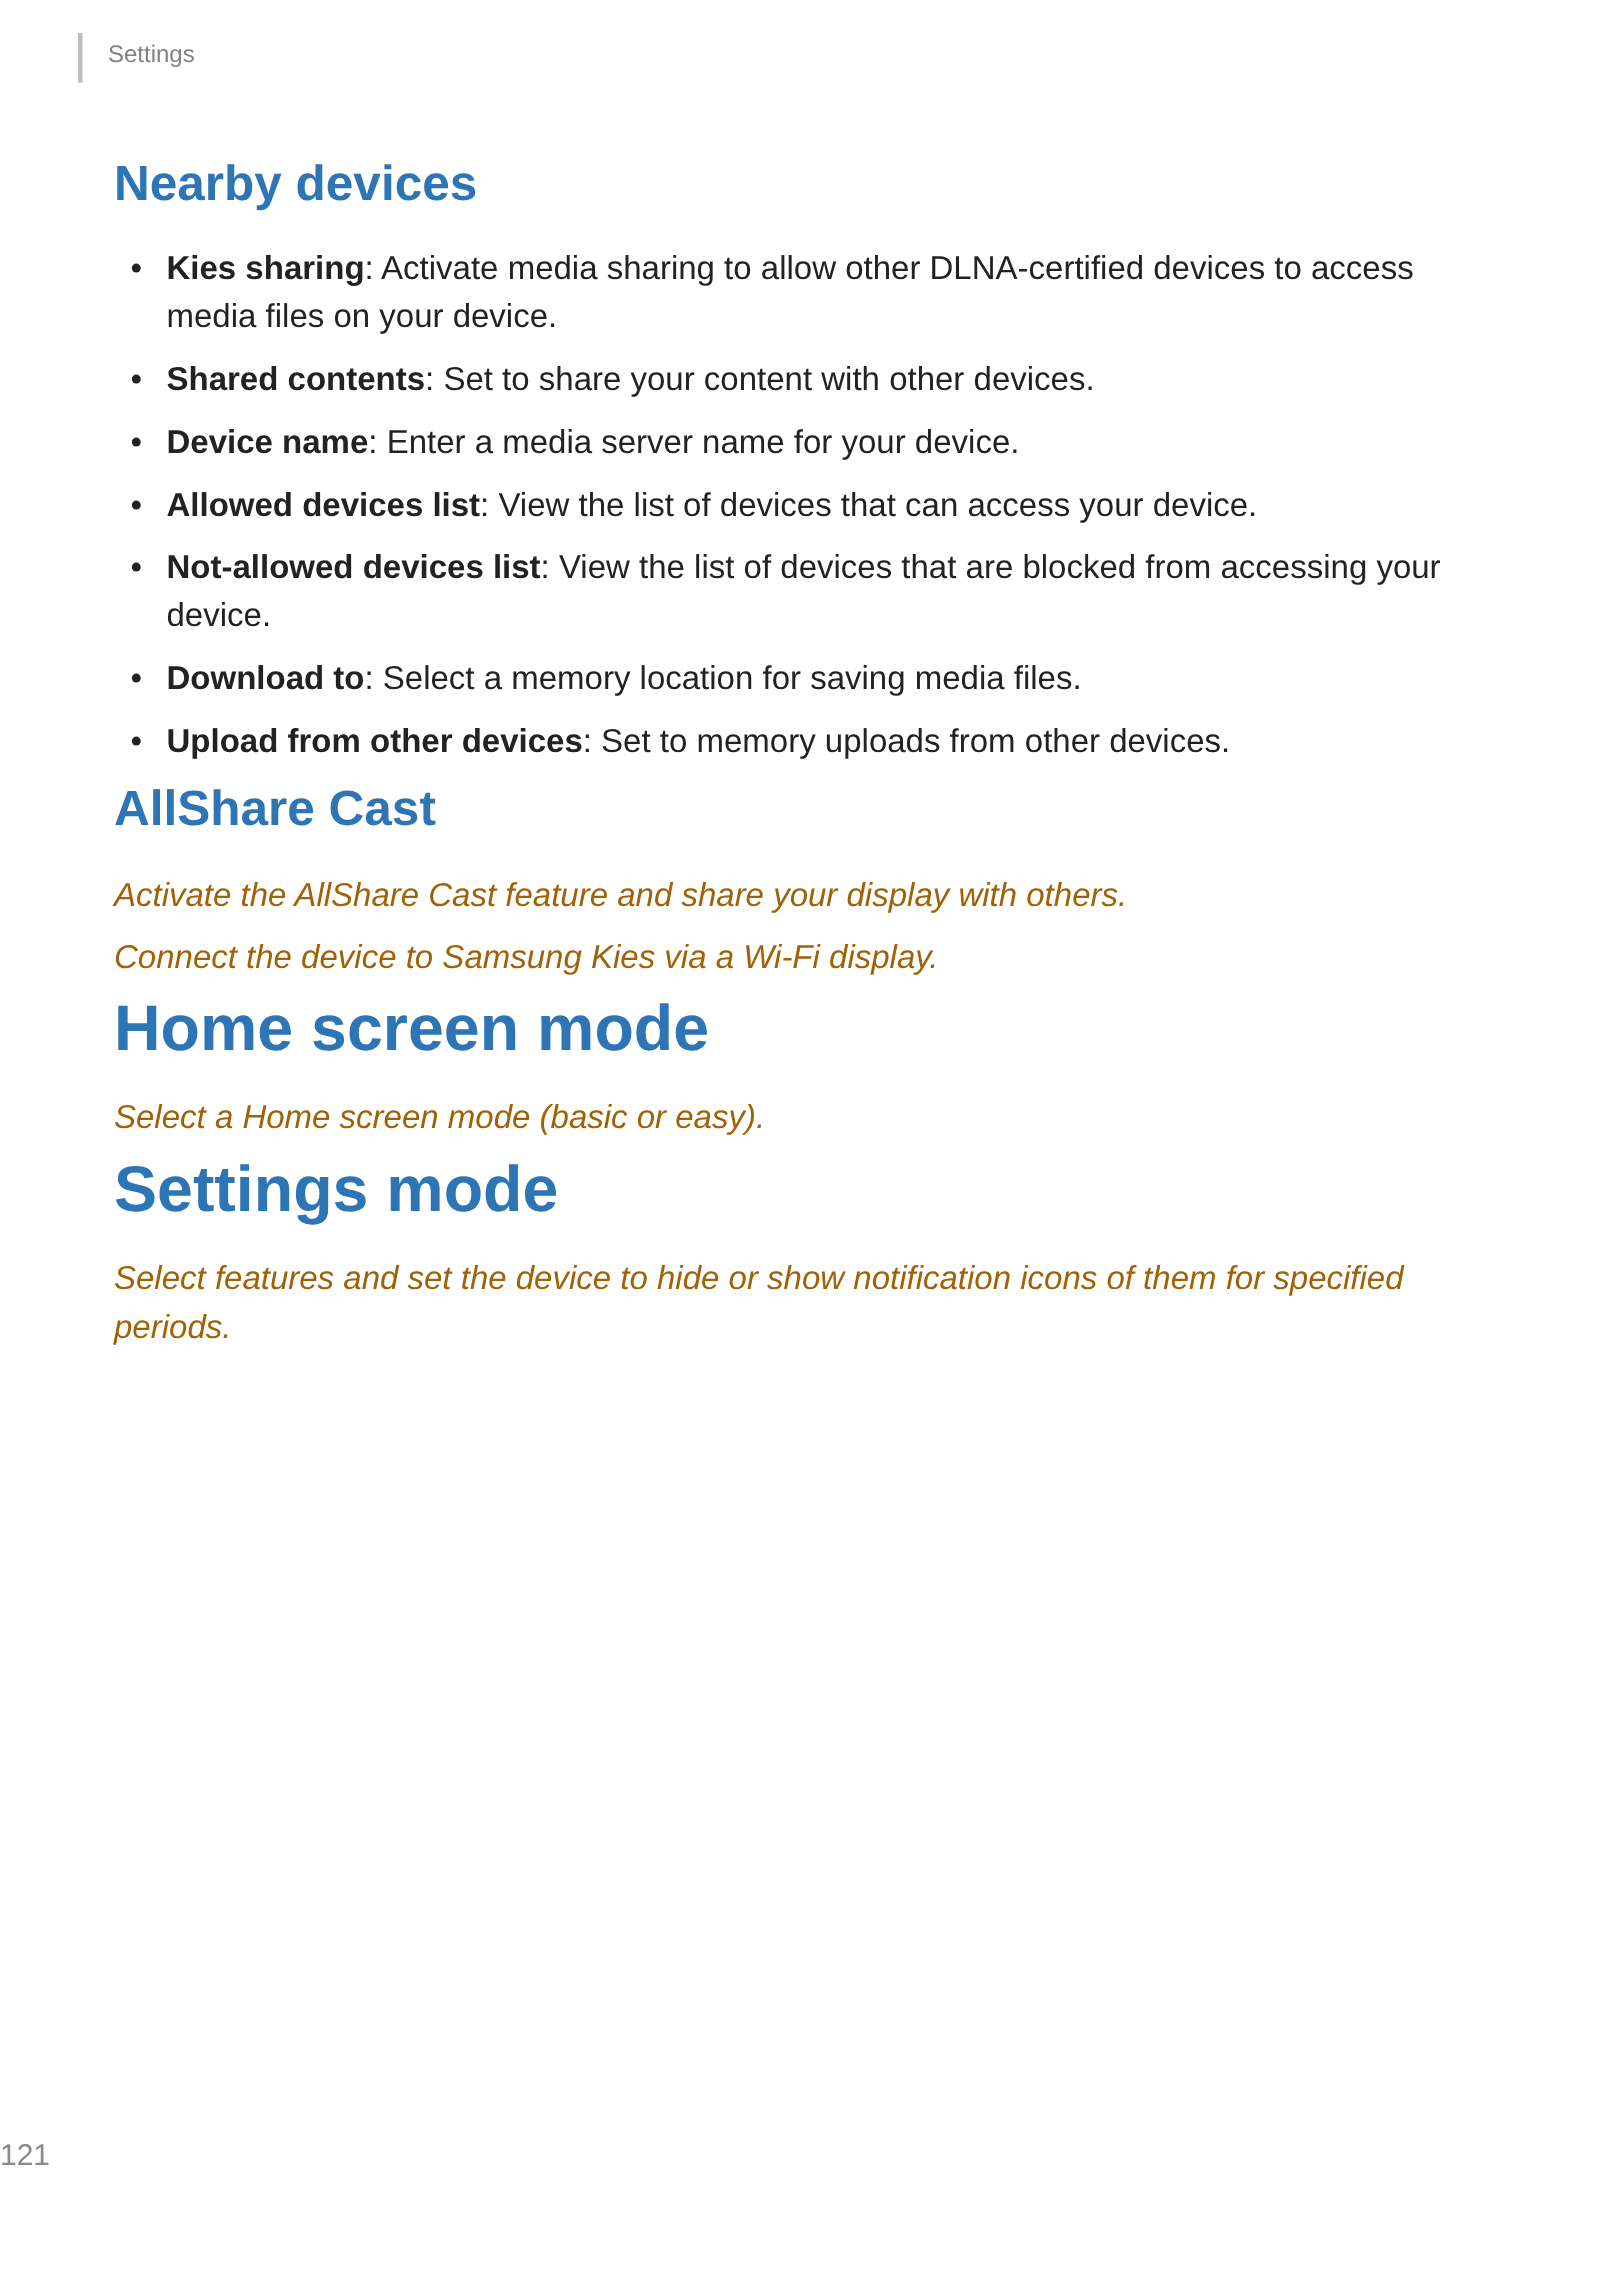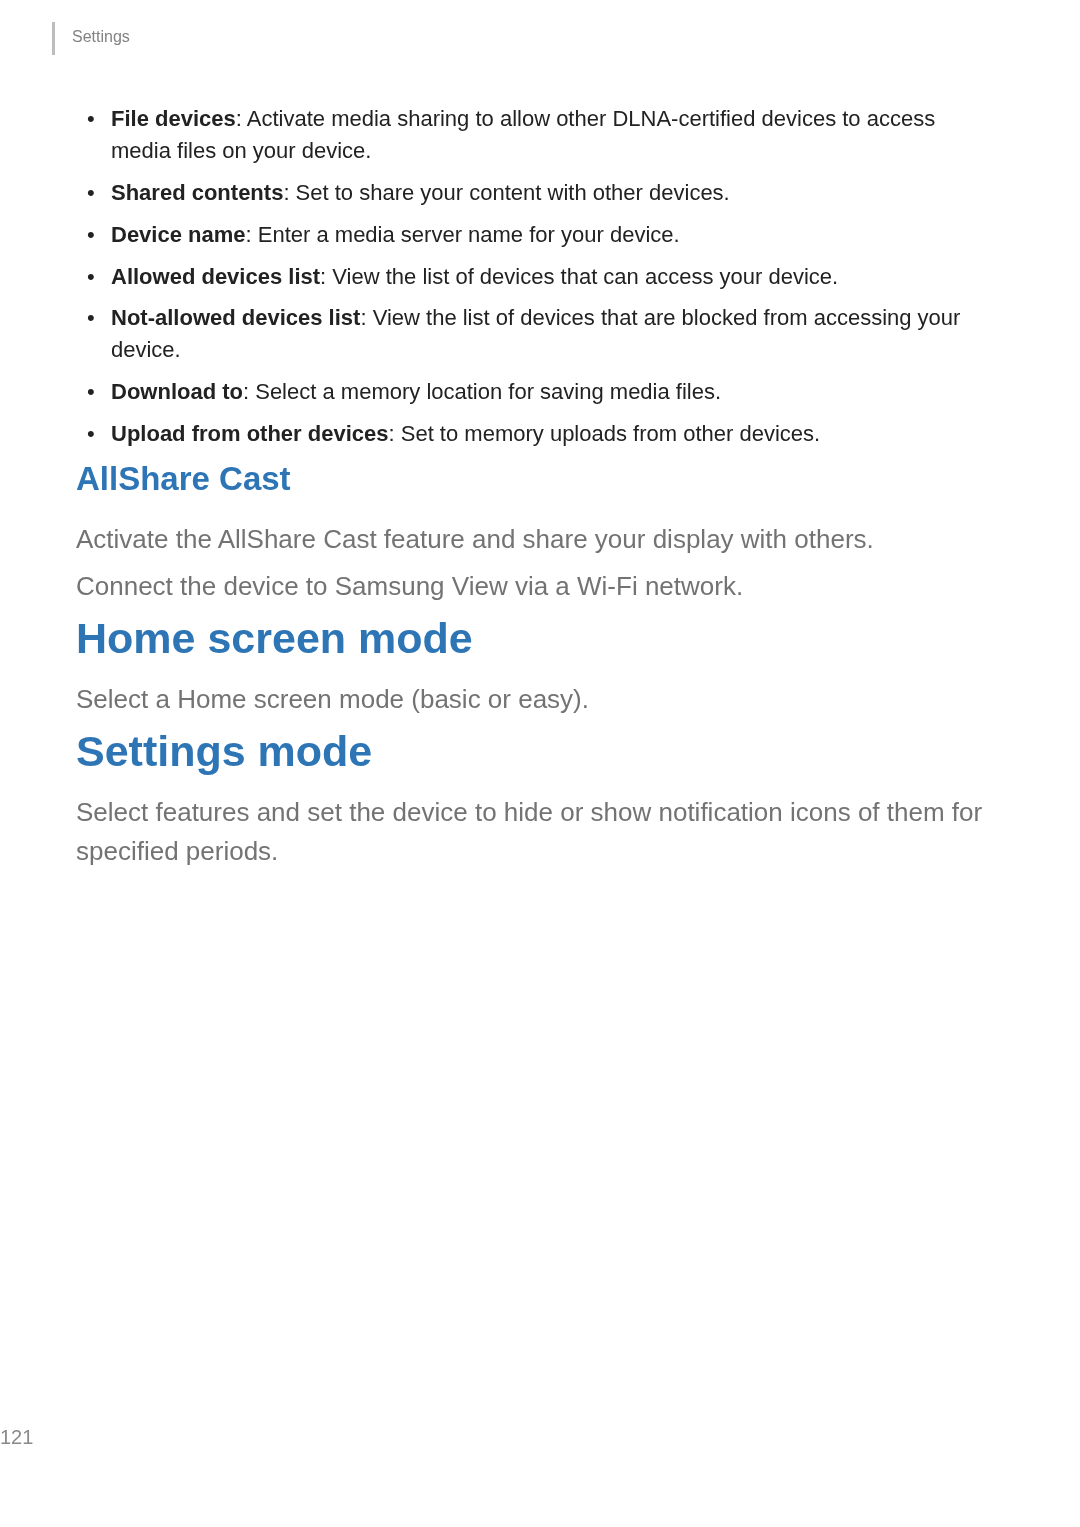--- a/index.html
+++ b/index.html
@@ -52,24 +52,25 @@
     }
     
     .h1 {
       color: #2e75b6;
       font-size: 43px;
       font-weight: 700;
       margin-bottom: 17px;
     }
     
     .body-text {
-      color: #737373;
-      font-size: 26px;
+      color: #a16207;
+      font-size: 22px;
       line-height: 1.5;
       margin-bottom: 8px;
+      font-style: italic;
     }
     
     .bullet-list {
       list-style: none;
       padding-left: 35px;
     }
     
     .bullet-item {
       position: relative;
       color: #222222;
@@ -102,24 +103,25 @@
     }
   </style>
 </head>
 <body>
 
 <div class="header-rule"></div>
 <div class="breadcrumb">Settings</div>
 
 <div class="content">
 
+  <div class="h2">Nearby devices</div>
 
   <ul class="bullet-list">
     <li class="bullet-item">
-      <span class="bold">File devices</span><span>: Activate media sharing to allow other DLNA-certified devices to access media files on your device.</span>
+      <span class="bold">Kies sharing</span><span>: Activate media sharing to allow other DLNA-certified devices to access media files on your device.</span>
     </li>
     <li class="bullet-item">
       <span class="bold">Shared contents</span><span>: Set to share your content with other devices.</span>
     </li>
     <li class="bullet-item">
       <span class="bold">Device name</span><span>: Enter a media server name for your device.</span>
     </li>
     <li class="bullet-item">
       <span class="bold">Allowed devices list</span><span>: View the list of devices that can access your device.</span>
     </li>
@@ -130,21 +132,21 @@
       <span class="bold">Download to</span><span>: Select a memory location for saving media files.</span>
     </li>
     <li class="bullet-item">
       <span class="bold">Upload from other devices</span><span>: Set to memory uploads from other devices.</span>
     </li>
   </ul>
 
   <div class="h2 spaced">AllShare Cast</div>
   <div class="body-text">Activate the AllShare Cast feature and share your display with others.</div>
 
-  <div class="body-text">Connect the device to Samsung View via a Wi-Fi network.</div>
+  <div class="body-text">Connect the device to Samsung Kies via a Wi-Fi display.</div>
 
   <div class="h1">Home screen mode</div>
   <div class="body-text">Select a Home screen mode (basic or easy).</div>
 
   <div class="h1">Settings mode</div>
   <div class="body-text">Select features and set the device to hide or show notification icons of them for specified periods.</div>
 
 </div>
 
 <div class="page-number">121</div>

